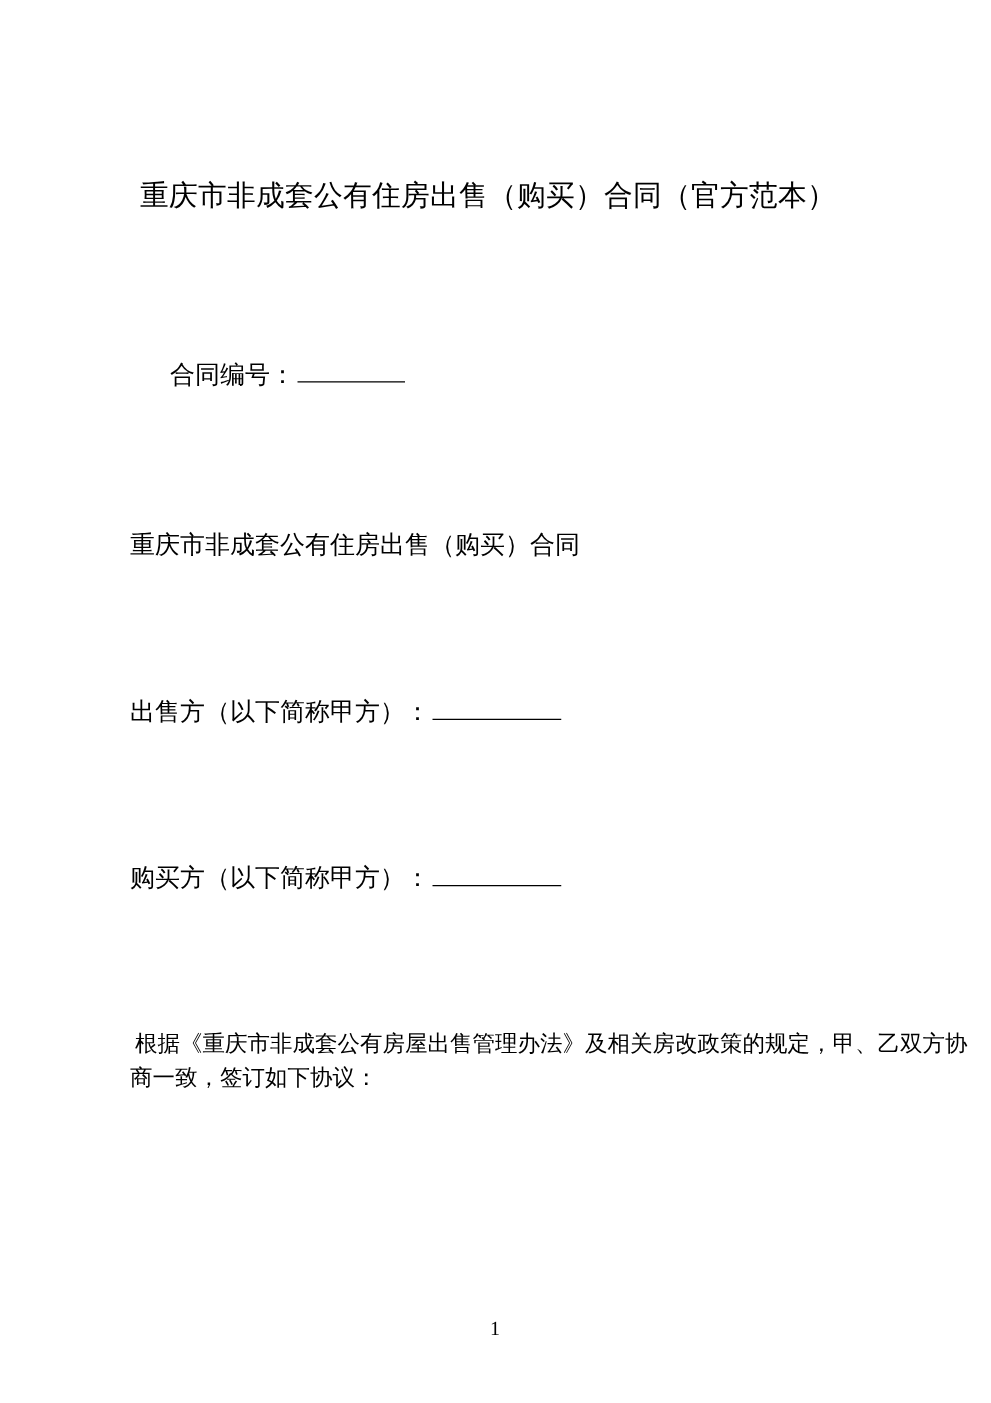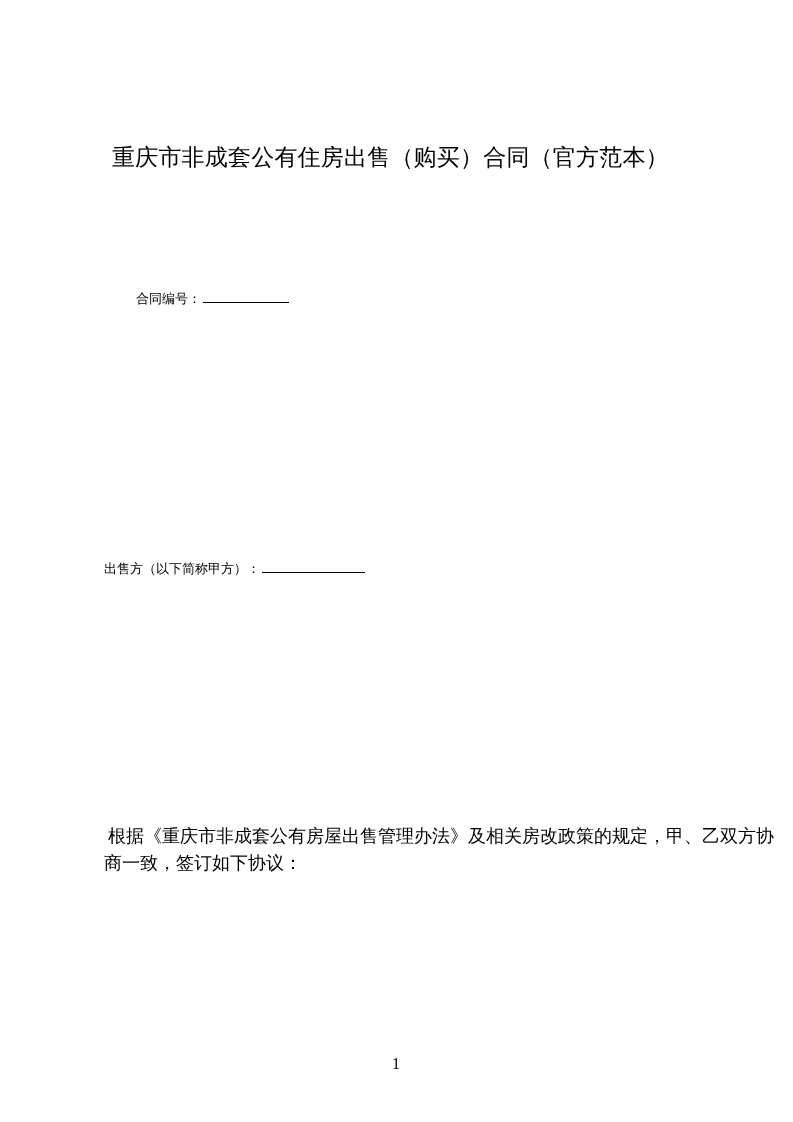--- a/index.html
+++ b/index.html
@@ -26,21 +26,21 @@
       position: absolute;
       left: 112px;
       top: 140px;
       font-size: 23px;
       line-height: 34px;
       white-space: nowrap;
       letter-spacing: 0.2px;
     }
     .line {
       position: absolute;
-      font-size: 13px;
+      font-size: 20px;
       line-height: 22px;
       white-space: nowrap;
     }
     .blank {
       display: inline-block;
       border-bottom: 1px solid #000;
       height: 14px;
       vertical-align: baseline;
       margin-left: 2px;
     }
@@ -75,25 +75,29 @@
 <body>
 
 <div class="page">
 
   <div class="title">重庆市非成套公有住房出售（购买）合同（官方范本）</div>
 
   <div class="line contract-no">
     <span>合同编号：</span><span class="blank"></span>
   </div>
 
+  <div class="line subtitle">重庆市非成套公有住房出售（购买）合同</div>
 
   <div class="line seller">
     <span>出售方（以下简称甲方）：</span><span class="blank"></span>
   </div>
 
+  <div class="line buyer">
+    <span>购买方（以下简称甲方）：</span><span class="blank"></span>
+  </div>
 
   <div class="para">
     <span class="p1">根据《重庆市非成套公有房屋出售管理办法》及相关房改政策的规定，甲、乙双方协</span>
     <span class="p2">商一致，签订如下协议：</span>
   </div>
 
 
   <div class="page-number">1</div>
 
 </div>

